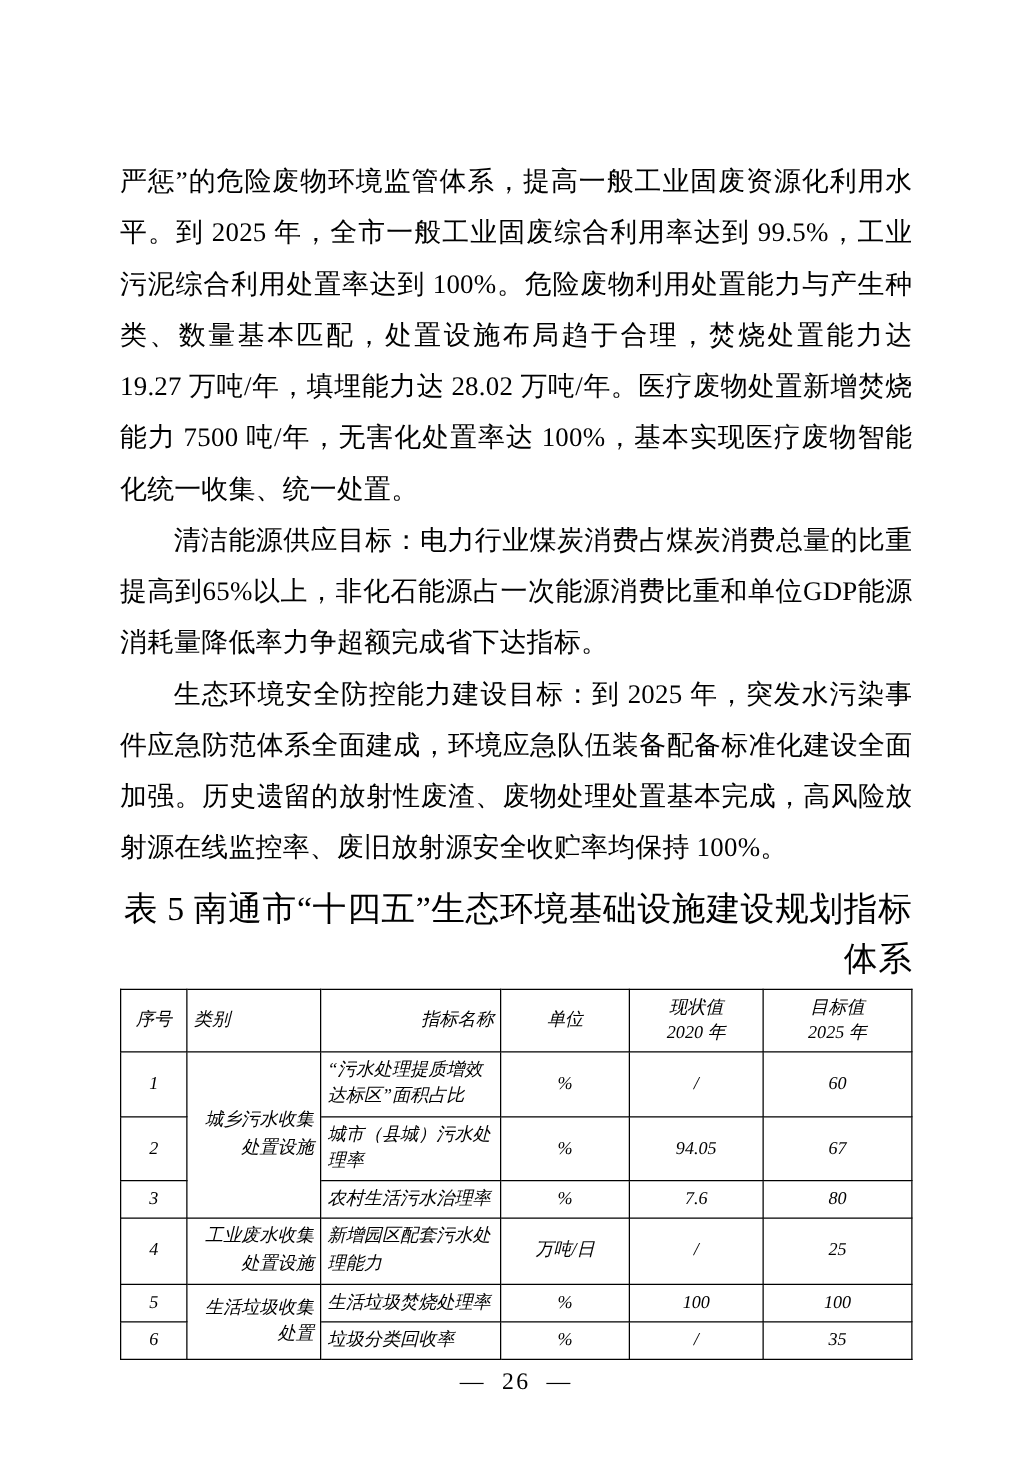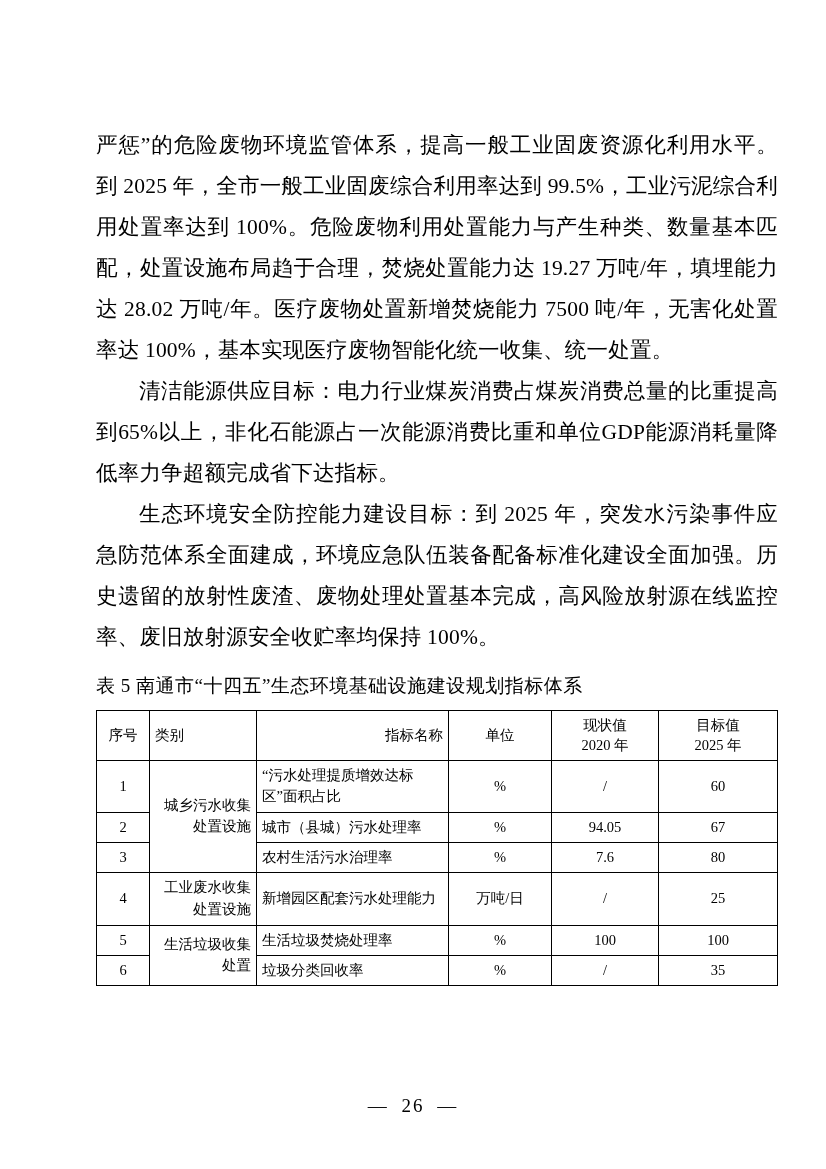--- a/index.html
+++ b/index.html
@@ -12,48 +12,49 @@
     height: 1169px;
     font-family: "Liberation Serif", "DejaVu Serif", serif;
     color: #000000;
     position: relative;
     overflow: hidden;
   }
   .page {
     width: 826px;
     height: 1169px;
     box-sizing: border-box;
-    padding: 125px 48px 0 96px;
+    padding: 125px 96px 0 96px;
     position: relative;
   }
   .para {
     font-size: 21.5px;
     line-height: 41px;
     text-align: justify;
     text-justify: inter-ideograph;
     letter-spacing: 0.2px;
     margin: 0 0 0 0;
   }
   .indent {
     text-indent: 2em;
   }
   .tbl-caption {
-    font-size: 19px;
+    font-size: 27px;
     line-height: 40px;
     margin-top: 8px;
     margin-bottom: 4px;
-    text-align: left;
+    text-align: right;
     letter-spacing: 0.5px;
   }
   table.ind {
     border-collapse: collapse;
     width: 100%;
     table-layout: fixed;
     font-size: 14.5px;
     line-height: 1.45;
+    font-style: italic;
   }
   table.ind td, table.ind th {
     border: 1px solid #000000;
     padding: 4px 5px;
     vertical-align: middle;
     font-weight: normal;
   }
   .c-num { width: 42px; text-align: center; }
   .c-cat { width: 96px; text-align: right; padding-left: 8px; }
   .c-name { text-align: left; padding-left: 8px; }

